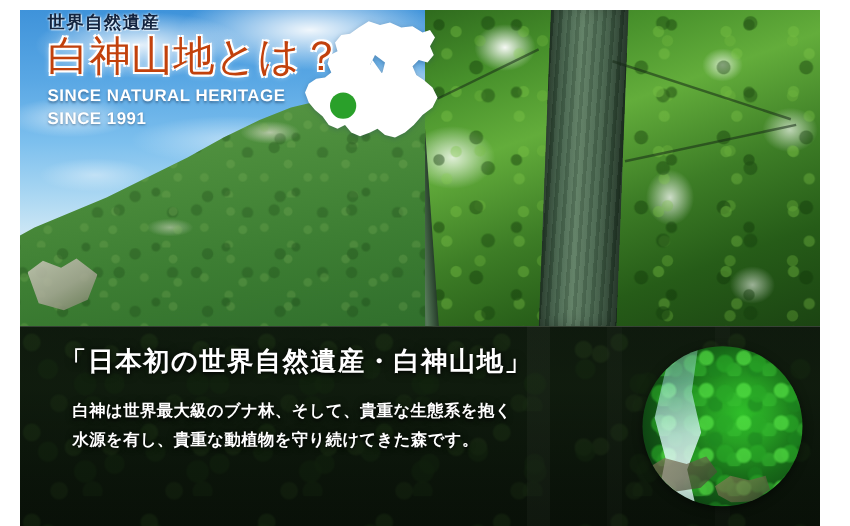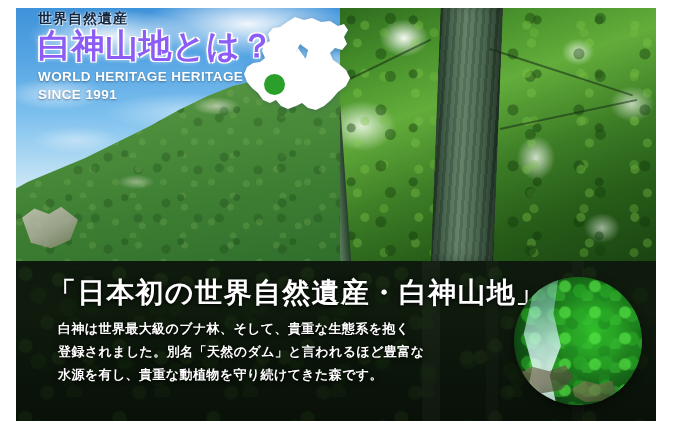--- a/index.html
+++ b/index.html
@@ -48,21 +48,21 @@
   
   .rock{position:absolute;left:6px;top:196px;width:56px;height:46px;opacity:.85;
     background:linear-gradient(150deg,#cfcdbe,#a9a897 55%,#6d7a58);
     clip-path:polygon(0% 30%,22% 10%,48% 22%,70% 6%,100% 34%,86% 78%,52% 96%,16% 84%);}
 
   
   .headline{position:absolute;left:22px;top:4px;z-index:6;}
   .kicker{font-family:"Liberation Serif",serif;font-weight:700;font-size:14px;color:#13243f;
     letter-spacing:1px;line-height:1;margin-bottom:3px;
     text-shadow:0 0 2px rgba(255,255,255,.85),1px 1px 0 rgba(255,255,255,.6);}
-  .title{font-family:"Liberation Serif",serif;font-weight:700;font-size:33px;color:#8b5cf6;
+  .title{font-family:"Liberation Serif",serif;font-weight:400;font-size:33px;color:#c2410c;
     line-height:1.04;letter-spacing:.5px;white-space:nowrap;
     text-shadow:-1.4px -1.4px 0 #fff,1.4px -1.4px 0 #fff,-1.4px 1.4px 0 #fff,1.4px 1.4px 0 #fff,0 0 5px rgba(255,255,255,.9);}
   .en{margin-top:5px;}
   .en div{font-family:"Liberation Sans",sans-serif;font-weight:700;font-size:13.5px;color:#ffffff;
     letter-spacing:.4px;line-height:1.28;white-space:nowrap;
     text-shadow:0 1px 2px rgba(30,60,95,.55);}
 
   
   .map-wrap{position:absolute;left:222px;top:6px;width:118px;height:112px;z-index:5;}
   .map-wrap svg{display:block;width:118px;height:112px;
@@ -121,21 +121,21 @@
     background-size:94px 72px,86px 66px,102px 78px,90px 70px,98px 74px,84px 64px,92px 70px,88px 68px;}
   .bottom-trunks{position:absolute;inset:0;opacity:.55;
     background:
       linear-gradient(90deg,transparent 0 406px,rgba(120,132,112,.45) 406px 424px,transparent 424px 100%),
       linear-gradient(90deg,transparent 0 470px,rgba(96,110,92,.35) 470px 482px,transparent 482px 100%),
       linear-gradient(90deg,transparent 0 556px,rgba(110,124,104,.3) 556px 568px,transparent 568px 100%);}
   .bottom-dark{position:absolute;inset:0;background:linear-gradient(180deg,rgba(6,14,6,.62),rgba(4,10,4,.70));}
 
   
   .heading{position:absolute;left:32px;top:18px;z-index:4;
-    font-family:"Liberation Serif",serif;font-weight:700;font-size:28px;color:#ffffff;
+    font-family:"Liberation Serif",serif;font-weight:700;font-size:21px;color:#ffffff;
     letter-spacing:1.2px;line-height:1;white-space:nowrap;
     text-shadow:0 1px 3px rgba(0,0,0,.85),0 0 8px rgba(0,0,0,.6);}
   .body-text{position:absolute;left:42px;top:57px;z-index:4;width:440px;}
   .body-text p{margin:0;font-family:"Liberation Serif",serif;font-weight:700;font-size:13px;
     color:#ffffff;line-height:1.75;letter-spacing:.4px;white-space:nowrap;
     text-shadow:0 1px 3px rgba(0,0,0,.85),0 0 6px rgba(0,0,0,.55);}
 
   
   .circle-photo{position:absolute;left:498px;top:16px;width:128px;height:128px;border-radius:50%;
     overflow:hidden;z-index:5;
@@ -198,36 +198,35 @@
             M60 34 L55 44 L49 52 L44 58 L40 66 L45 72 L52 70 L58 62
             L63 54 L67 44 Z"></path>
         </svg>
         <div class="map-dot"></div>
       </div>
 
       <div class="headline">
         <div class="kicker">世界自然遺産</div>
         <div class="title">白神山地とは？</div>
         <div class="en">
-          <div>WORLD HERITAGE HERITAGE</div>
+          <div>SINCE NATURAL HERITAGE</div>
           <div>SINCE 1991</div>
         </div>
       </div>
     </div>
 
     <div class="bottom">
       <div class="bottom-photo"></div>
       <div class="bottom-trunks"></div>
       <div class="bottom-dark"></div>
 
       <div class="heading">「日本初の世界自然遺産・白神山地」</div>
 
       <div class="body-text">
         <p>白神は世界最大級のブナ林、そして、貴重な生態系を抱く</p>
-        <p>登録されました。別名「天然のダム」と言われるほど豊富な</p>
         <p>水源を有し、貴重な動植物を守り続けてきた森です。</p>
       </div>
 
       <div class="circle-photo">
         <div class="moss"></div>
         <div class="stream"></div>
         <div class="rocks-c"></div>
         <div class="rocks-d"></div>
       </div>
     </div>

